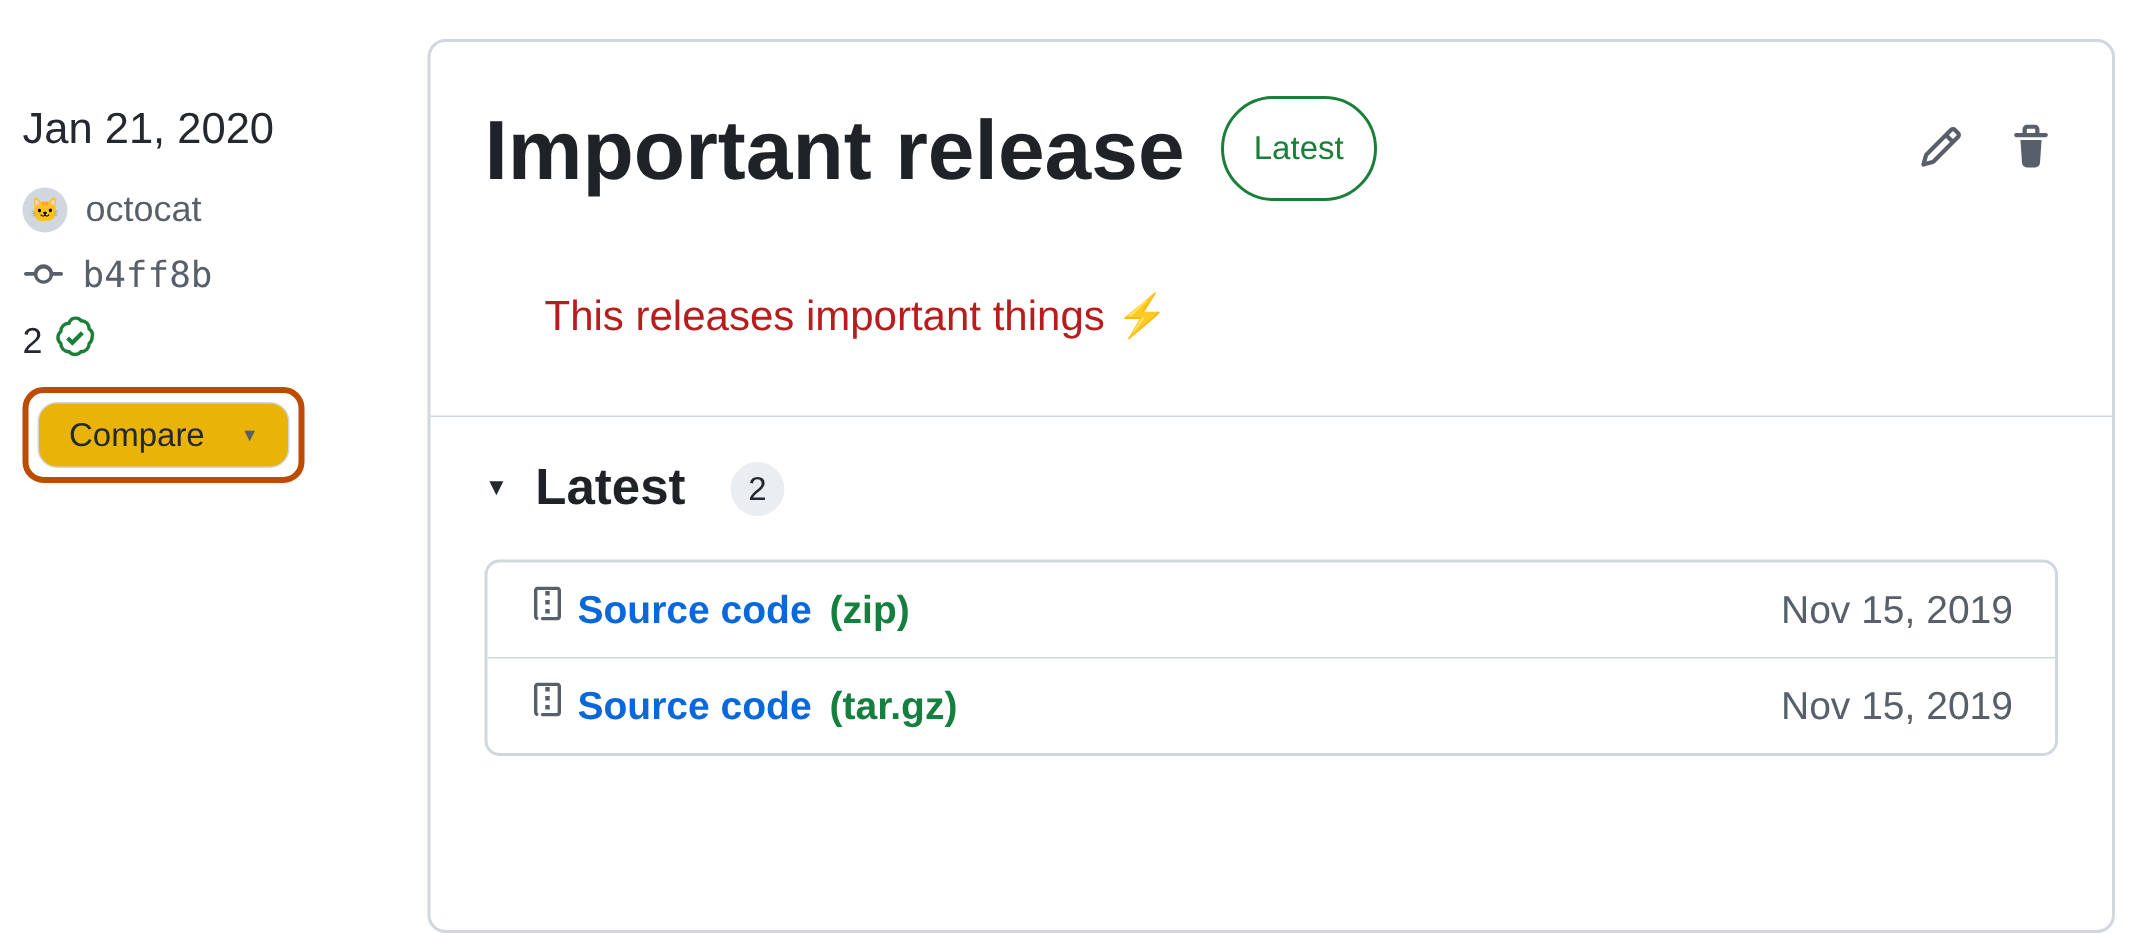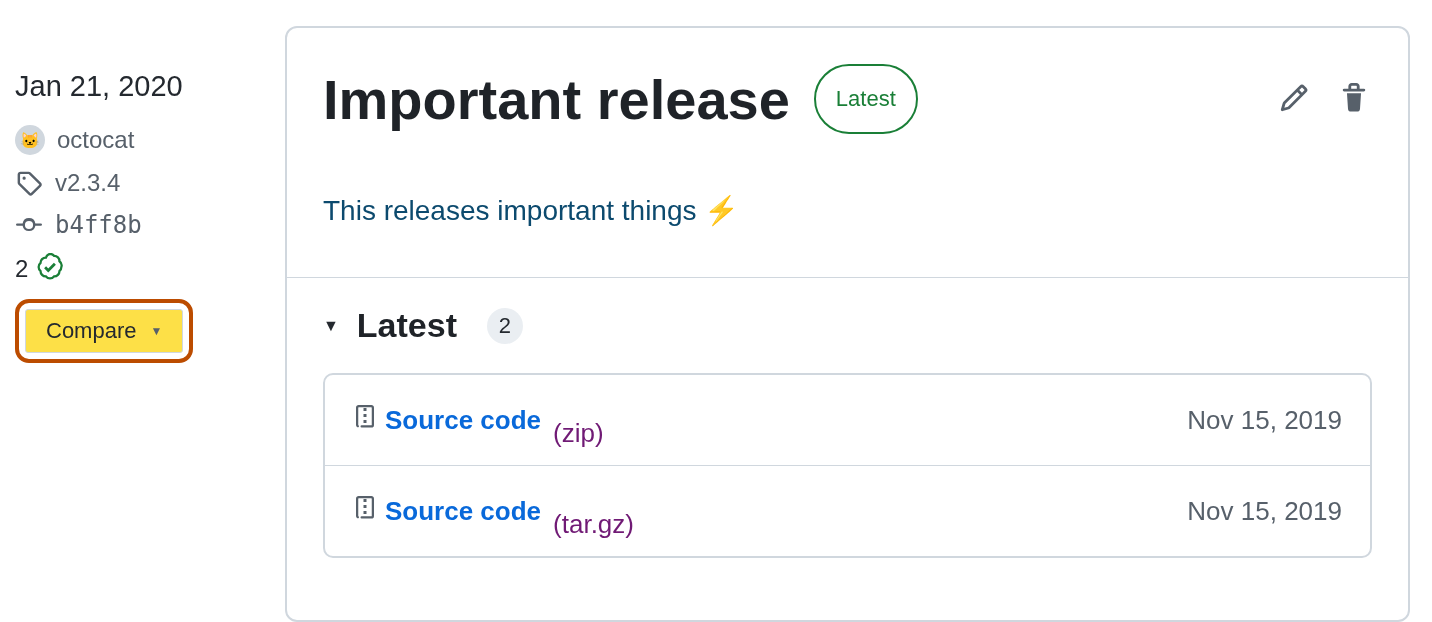--- a/index.html
+++ b/index.html
@@ -60,30 +60,30 @@
     font-size: 24px;
     color: #24292f;
   }
   .compare-wrap {
     border: 4px solid #bc4c00;
     border-radius: 14px;
     padding: 6px;
     display: inline-block;
   }
   .compare-btn {
-    background: #fde047;
+    background: #eab308;
     border: 1px solid #d0d7de;
-    border-radius: 3px;
+    border-radius: 13px;
     padding: 8px 20px;
     font-size: 22px;
     font-weight: 500;
     color: #24292f;
     display: flex;
     align-items: center;
-    gap: 14px;
+    gap: 24px;
     cursor: pointer;
   }
   .compare-btn .caret {
     font-size: 12px;
     color: #57606a;
   }
 
   .main {
     flex: 1;
     border: 2px solid #d0d7de;
@@ -122,24 +122,25 @@
     color: #57606a;
     display: flex;
     align-items: center;
     justify-content: center;
     width: 36px;
     height: 36px;
   }
   .description {
     padding: 60px 36px 50px 36px;
     font-size: 28px;
-    color: #0c4a6e;
+    color: #b91c1c;
     display: flex;
     align-items: center;
     gap: 8px;
+    margin-left: 40px;
   }
   .divider {
     border-top: 1px solid #d0d7de;
   }
   .assets-section {
     padding: 28px 36px 0 36px;
   }
   .assets-header {
     display: flex;
     align-items: center;
@@ -183,50 +184,41 @@
   .asset-left {
     display: flex;
     align-items: center;
     gap: 8px;
   }
   .asset-link {
     color: #0969da;
     font-weight: 700;
   }
   .asset-ext {
-    color: #701a75;
-    font-weight: 400;
+    color: #15803d;
+    font-weight: 700;
     margin-left: 4px;
-    margin-top: 27px;
   }
   .asset-date {
     margin-left: auto;
     color: #57606a;
     font-size: 26px;
   }
 </style>
 </head>
 <body>
 
 <div class="sidebar">
   <div class="release-date">Jan 21, 2020</div>
 
   <div class="meta-row">
     <span class="avatar">🐱</span>
     <span>octocat</span>
   </div>
 
-  <div class="meta-row">
-    <span class="meta-icon">
-      <svg width="26" height="26" viewBox="0 0 16 16" fill="#57606a">
-          <path d="M1 7.775V2.75C1 1.784 1.784 1 2.75 1h5.025c.464 0 .91.184 1.238.513l6.25 6.25a1.75 1.75 0 0 1 0 2.474l-5.026 5.026a1.75 1.75 0 0 1-2.474 0l-6.25-6.25A1.75 1.75 0 0 1 1 7.775ZM2.5 2.75v5.025c0 .066.026.13.073.177l6.25 6.25a.25.25 0 0 0 .354 0l5.025-5.025a.25.25 0 0 0 0-.354l-6.25-6.25a.25.25 0 0 0-.177-.073H2.75a.25.25 0 0 0-.25.25ZM6 5a1 1 0 1 1-2 0 1 1 0 0 1 2 0Z"></path>
-        </svg>
-    </span>
-    <span>v2.3.4</span>
-  </div>
 
   <div class="meta-row">
     <span class="meta-icon">
       <svg width="26" height="26" viewBox="0 0 16 16" fill="#57606a">
           <path d="M11.93 8.5a4.002 4.002 0 0 1-7.86 0H.75a.75.75 0 0 1 0-1.5h3.32a4.002 4.002 0 0 1 7.86 0h3.32a.75.75 0 0 1 0 1.5ZM10.5 8a2.5 2.5 0 1 0-5 0 2.5 2.5 0 0 0 5 0Z"></path>
         </svg>
     </span>
     <span class="commit-sha">b4ff8b</span>
   </div>
 

